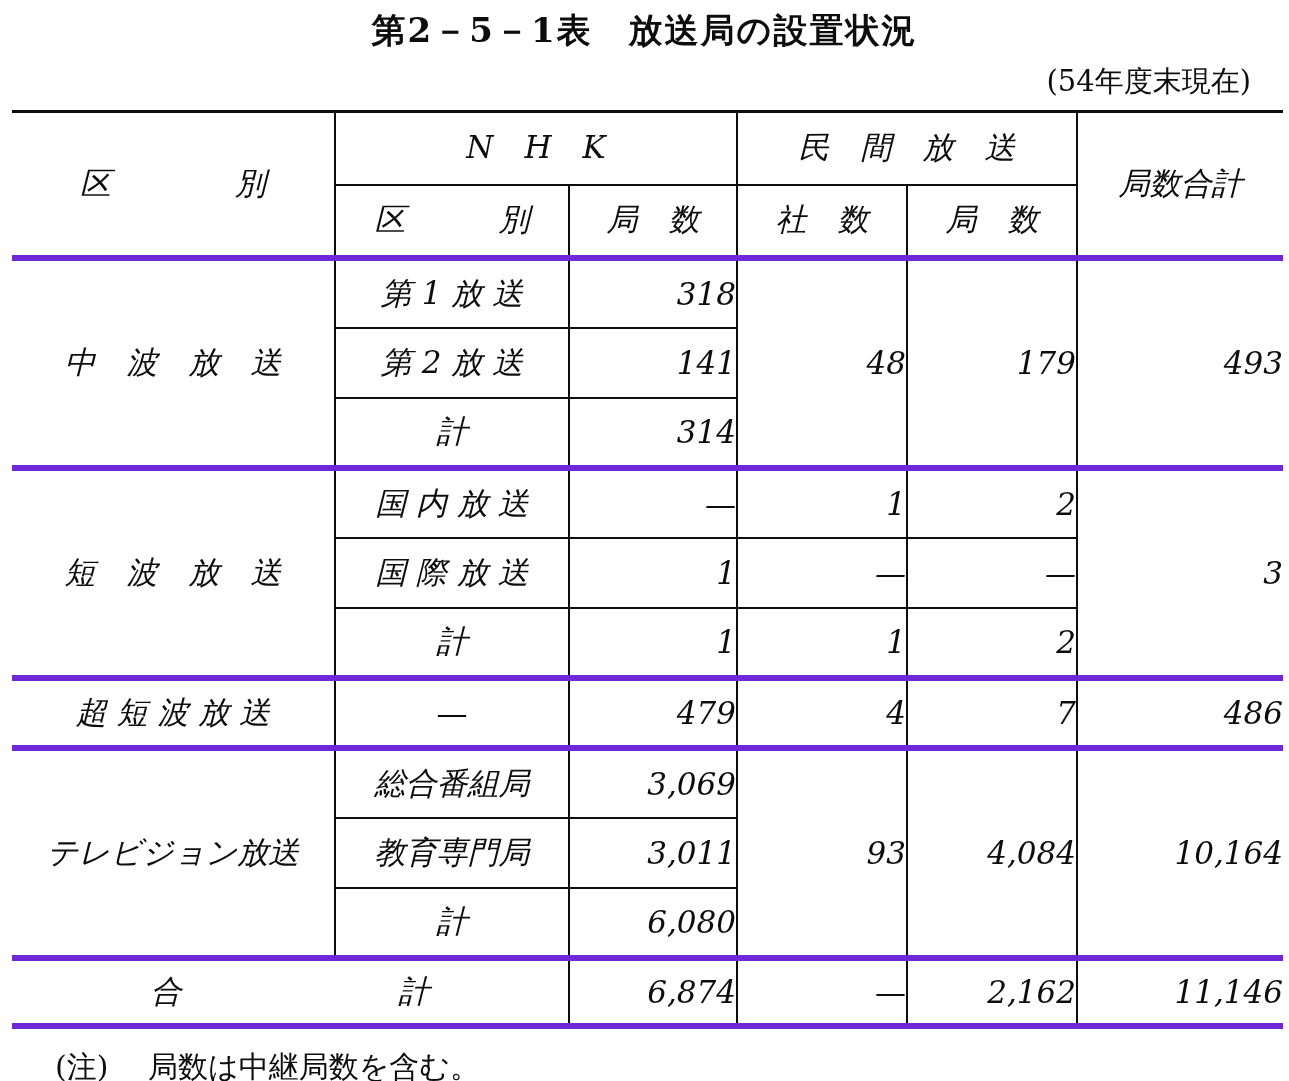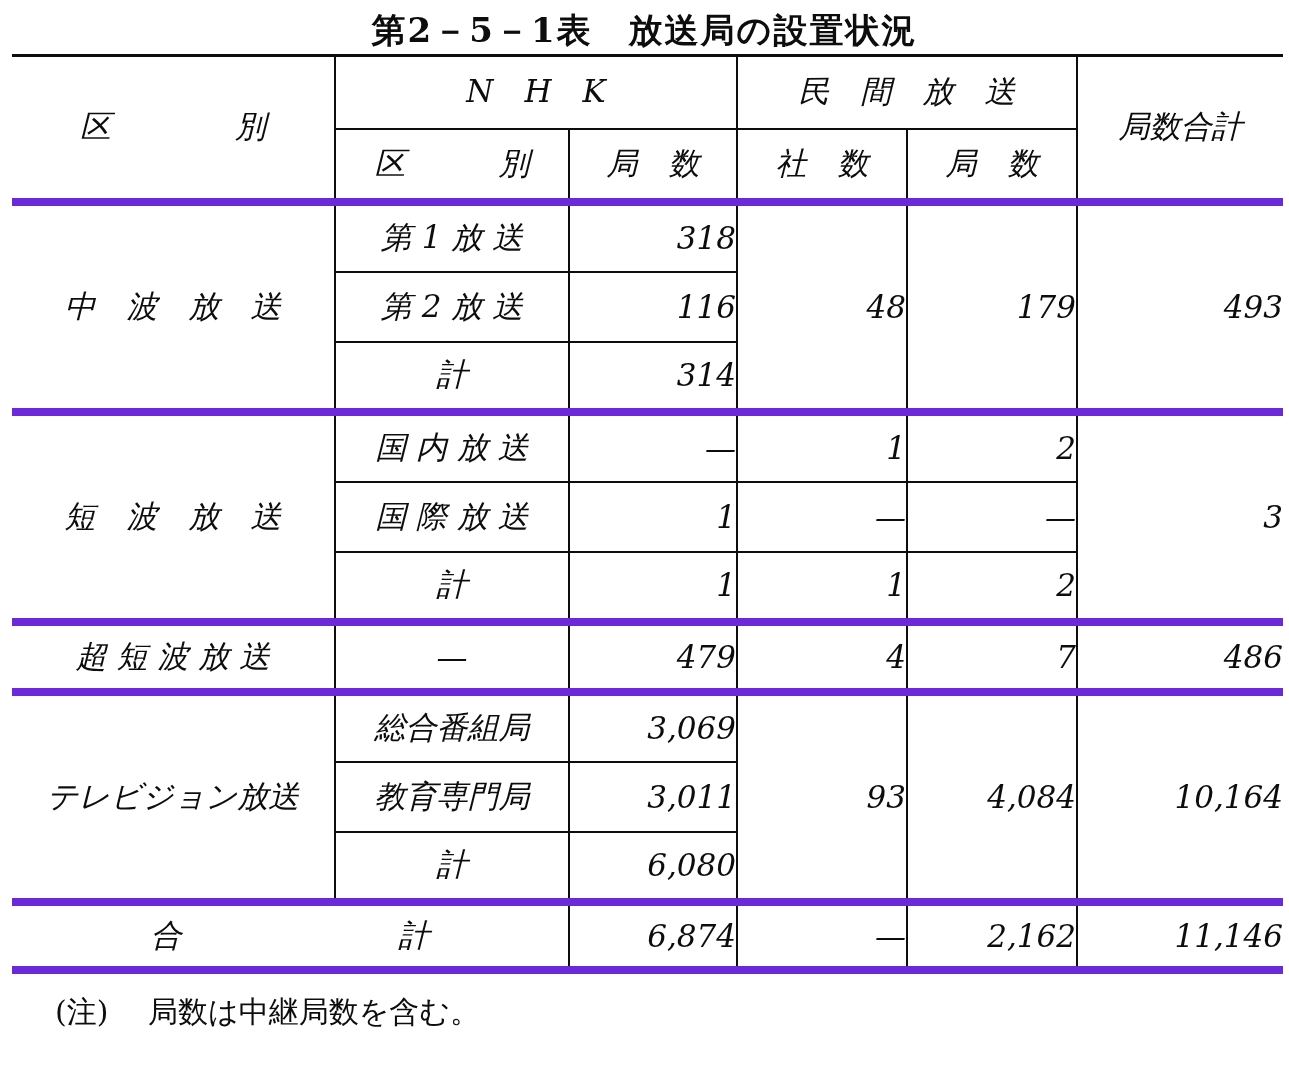--- a/index.html
+++ b/index.html
@@ -54,21 +54,21 @@
   col.c3 { width: 168px; }
   col.c4 { width: 170px; }
   col.c5 { width: 170px; }
   col.c6 { width: 206px; }
   
   tr.hrow  { height: 73px; }
   tr.brow  { height: 70px; }
   tr.trow  { height: 68px; }
   
   .bt  { border-top: 3px solid #0d0d0d; }
-  .bbk { border-bottom: 8px solid #6d28d9; }  
+  .bbk { border-bottom: 6px solid #6d28d9; }  
   .bbn { border-bottom: 2px solid #0d0d0d; }  
   .bl  { border-left: 2px solid #0d0d0d; }    
   
   .lbl { text-align: center; }
   .num { text-align: right; font-size: 30px; }
   .pr3 { padding-right: 28px; }  
   .pr4 { padding-right: 38px; }  
   .pr5 { padding-right: 40px; }  
   .pr6 { padding-right: 44px; }  
   .footnote {
@@ -77,20 +77,21 @@
     font-size: 30px;
     white-space: pre;
   }
 </style>
 </head>
 <body>
 
 <div class="page">
 
   <div class="doc-title">第2－5－1表　放送局の設置状況</div>
+  <div class="date-note">(54年度末現在)</div>
 
   <table class="stats">
     <colgroup>
       <col class="c1">
         <col class="c2">
         <col class="c3">
         <col class="c4">
         <col class="c5">
         <col class="c6">
     </colgroup>
@@ -112,21 +113,21 @@
     <tr class="brow">
       <td class="lbl bbk" rowspan="3">中　波　放　送</td>
       <td class="lbl bbn bl">第 1 放 送</td>
       <td class="num pr3 bbn bl">318</td>
       <td class="num pr4 bbk bl" rowspan="3">48</td>
       <td class="num pr5 bbk bl" rowspan="3">179</td>
       <td class="num pr6 bbk bl" rowspan="3">493</td>
     </tr>
     <tr class="brow">
       <td class="lbl bbn bl">第 2 放 送</td>
-      <td class="num pr3 bbn bl">116</td>
+      <td class="num pr3 bbn bl">141</td>
     </tr>
     <tr class="brow">
       <td class="lbl bbk bl">計</td>
       <td class="num pr3 bbk bl">314</td>
     </tr>
 
     <tr class="brow">
       <td class="lbl bbk" rowspan="3">短　波　放　送</td>
       <td class="lbl bbn bl">国 内 放 送</td>
       <td class="num pr3 bbn bl">—</td>

